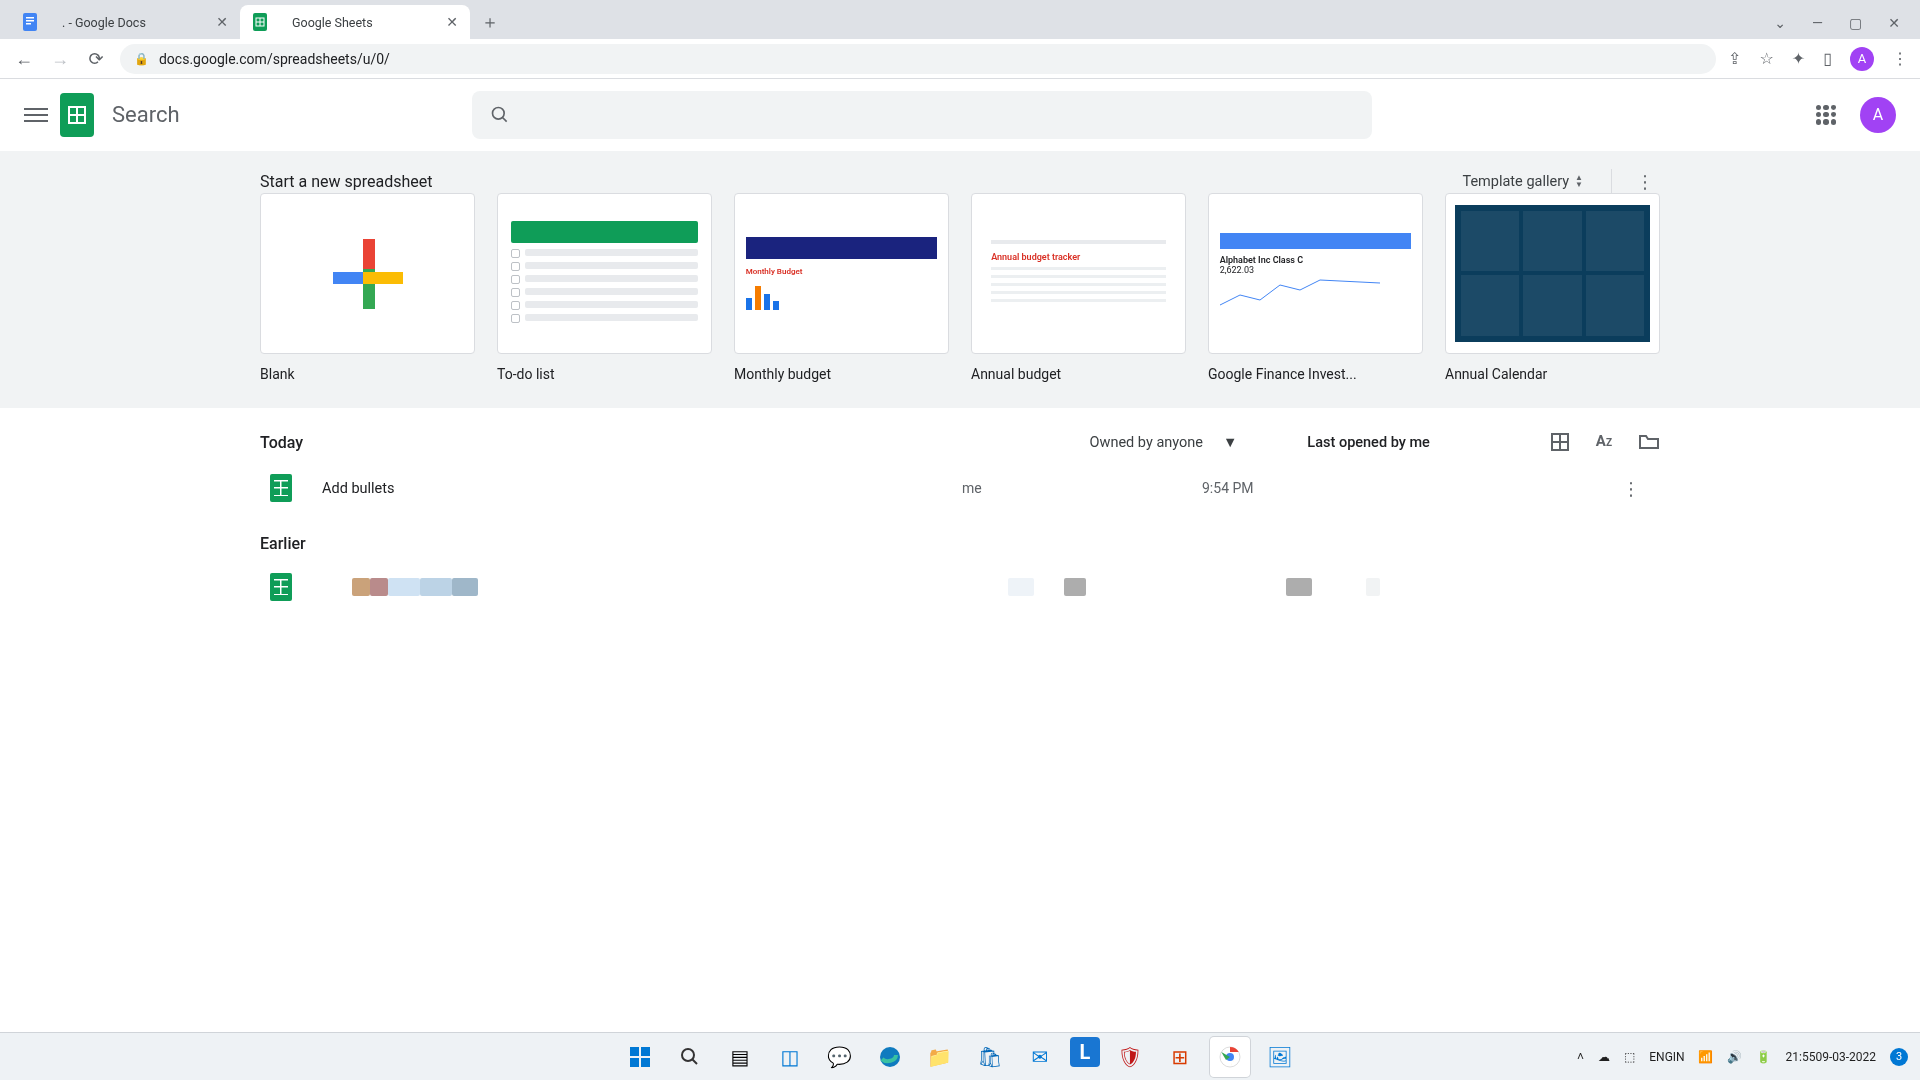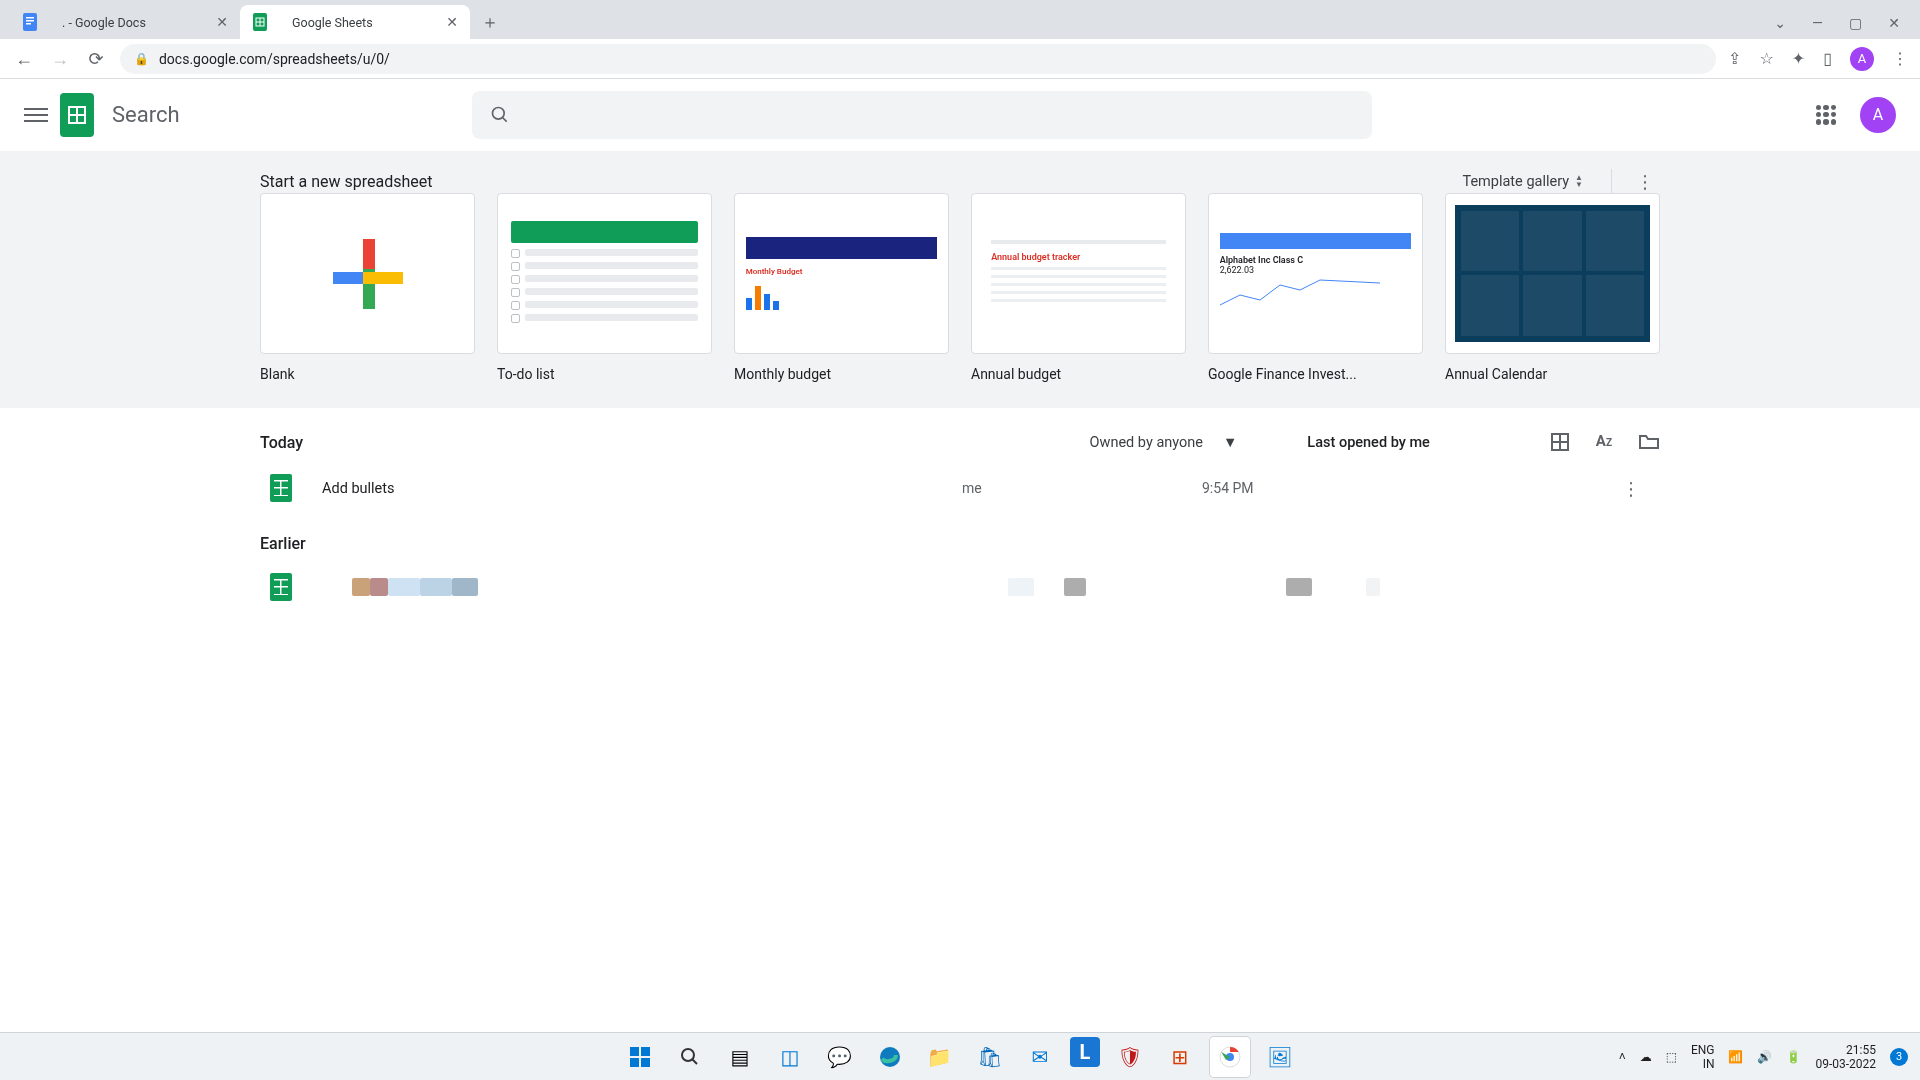--- a/index.html
+++ b/index.html
@@ -117,21 +117,21 @@
 .sk9{width:14px;background:#f1f3f4;margin-left:24px;}
 .sk-group { display:flex; gap:0; }
 .sk-group .sk{margin:0;}
 
 
 .taskbar { position:absolute; bottom:0; left:0; right:0; height:48px; background:#eef2f5; border-top:1px solid #d0d4d9; display:flex; align-items:center; }
 .task-center { position:absolute; left:50%; transform:translateX(-50%); display:flex; gap:10px; }
 .task-icon { width:40px; height:40px; border-radius:4px; display:flex; align-items:center; justify-content:center; font-size:20px; cursor:pointer; }
 .task-icon.active{ background:#fff; box-shadow:0 0 0 1px #d0d4d9; }
 .tray { position:absolute; right:12px; display:flex; align-items:center; gap:14px; font-size:12px; color:#1f1f1f; }
-.tray .col { display:flex; flex-direction:column; align-items:flex-end; line-height:14px; }
+.tray .col { display:flex; flex-direction:row; align-items:flex-end; line-height:14px; }
 .tray .badge { width:18px; height:18px; border-radius:50%; background:#0078d4; color:#fff; display:flex; align-items:center; justify-content:center; font-size:11px; }
 
 svg{display:block;}
 .updown{display:inline-flex;flex-direction:column;font-size:8px;line-height:7px;color:#5f6368;}
 </style>
 </head>
 <body>
 
 <div class="win-titlebar">
   <div class="tab-strip">

